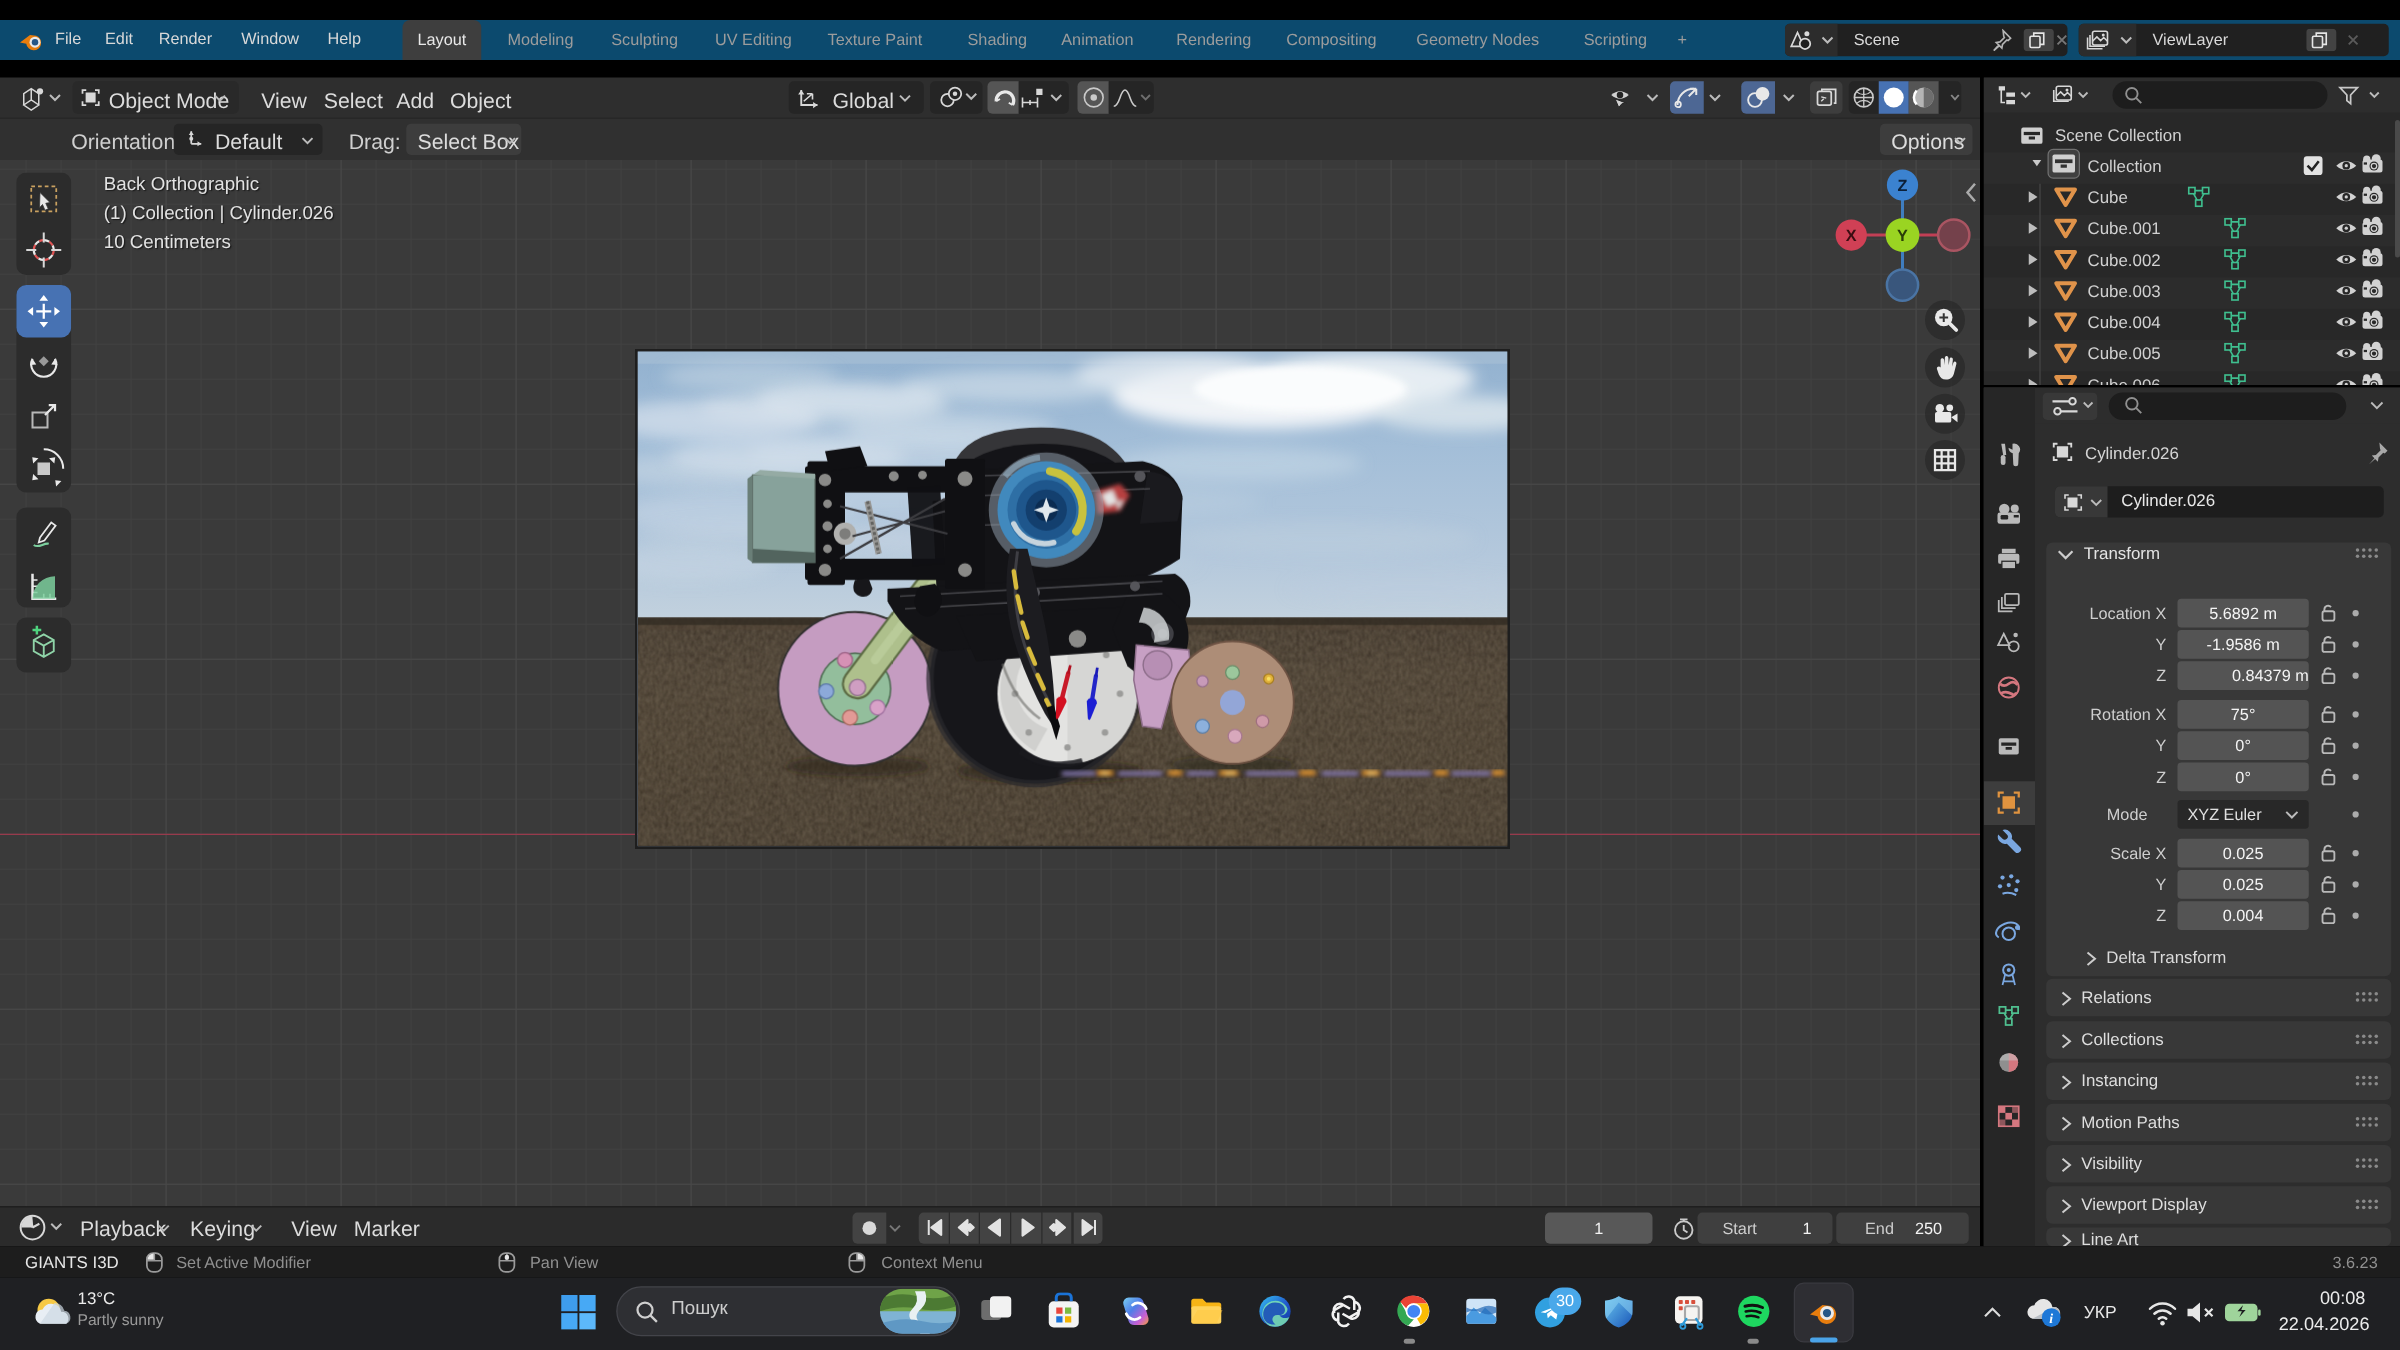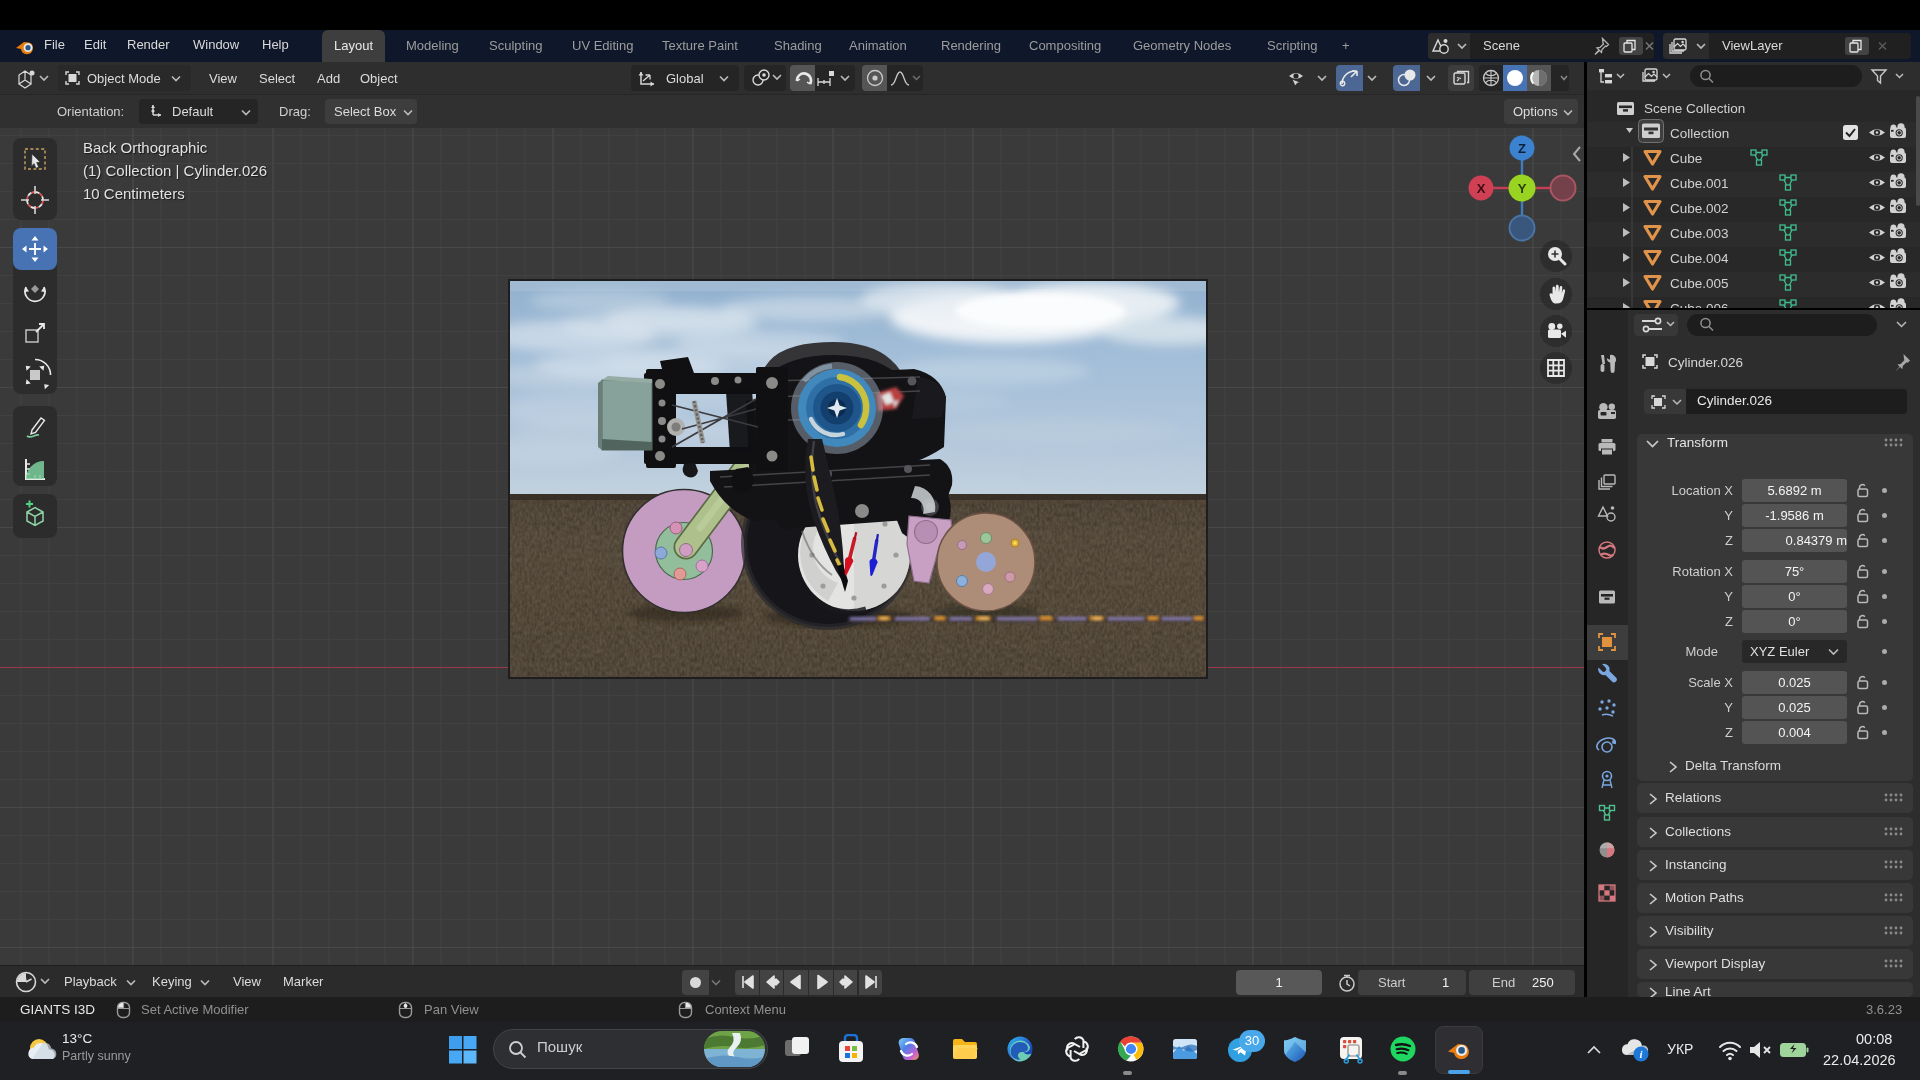--- a/index.html
+++ b/index.html
@@ -3,28 +3,28 @@
 <meta charset="utf-8">
 <style>
 * { margin:0; padding:0; box-sizing:border-box; }
 html,body { width:1920px; height:1080px; overflow:hidden; background:#000; font-family:"Liberation Sans", sans-serif; }
 .abs { position:absolute; }
 #root { position:relative; width:1920px; height:1080px; }
 
 #titlebar { left:0; top:0; width:1920px; height:30px; background:#1b1b1b; color:#d5d5d5; }
 #titlebar .ttxt { position:absolute; left:42px; top:6px; font-size:14px; color:#cfcfcf; }
 
-#menurow { left:0; top:30px; width:1920px; height:32px; background:#0f172a; }
+#menurow { left:0; top:16px; width:1920px; height:32px; background:#0c4a6e; }
 .menu-item { position:absolute; top:7px; font-size:13px; color:#d9d9d9; }
 .wtab { position:absolute; top:0; height:32px; line-height:32px; font-size:13px; color:#9c9c9c; padding:0 12px; }
 .wtab.active { background:#3e3e3e; color:#e8e8e8; border-radius:6px 6px 0 0; }
 
 #vphead { left:0; top:62px; width:1584px; height:33px; background:#2e2e2e; border-bottom:1px solid #262626;}
 #toolsettings { left:0; top:95px; width:1584px; height:33px; background:#303030; }
-.hbtn { position:absolute; font-size:13px; color:#dcdcdc; }
+.hbtn { position:absolute; font-size:17px; color:#dcdcdc; }
 
 #viewport { left:0; top:128px; width:1584px; height:837px; background:#3a3a3a; overflow:hidden; }
 .grid { position:absolute; left:0; top:-128px; width:1584px; height:965px;
  background-image:
   linear-gradient(to right, #484848 1px, transparent 1px),
   linear-gradient(to bottom, #484848 1px, transparent 1px),
   linear-gradient(to right, #414141 1px, transparent 1px),
   linear-gradient(to bottom, #414141 1px, transparent 1px);
  background-size:140px 140px, 140px 140px, 28px 28px, 28px 28px;
  background-position: 132.5px 0px, 0px 667px, 132.5px 0px, 0px 667px;

